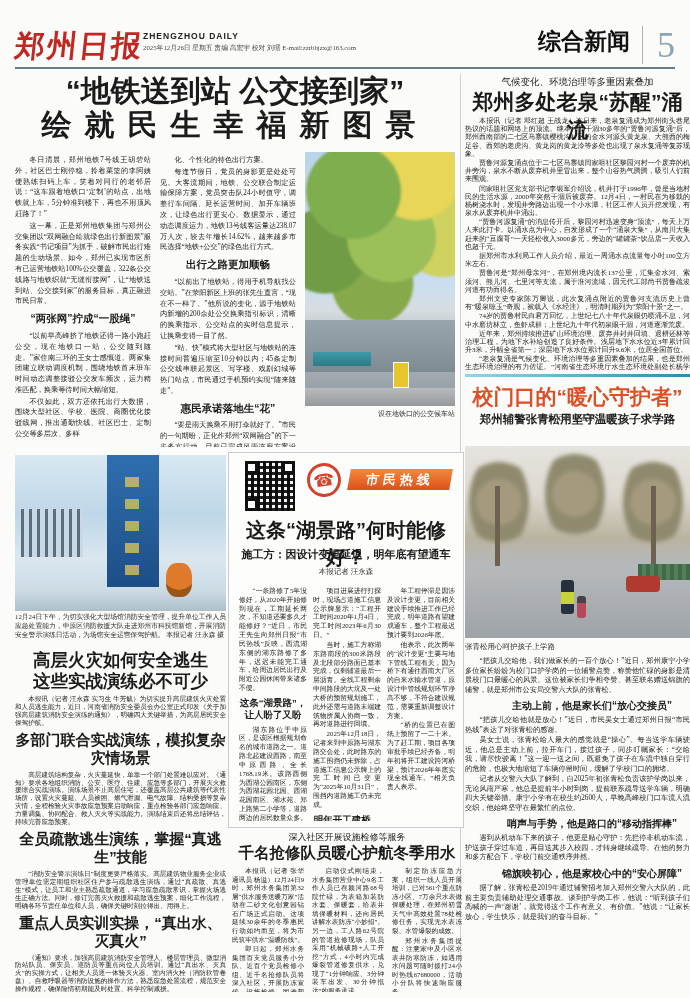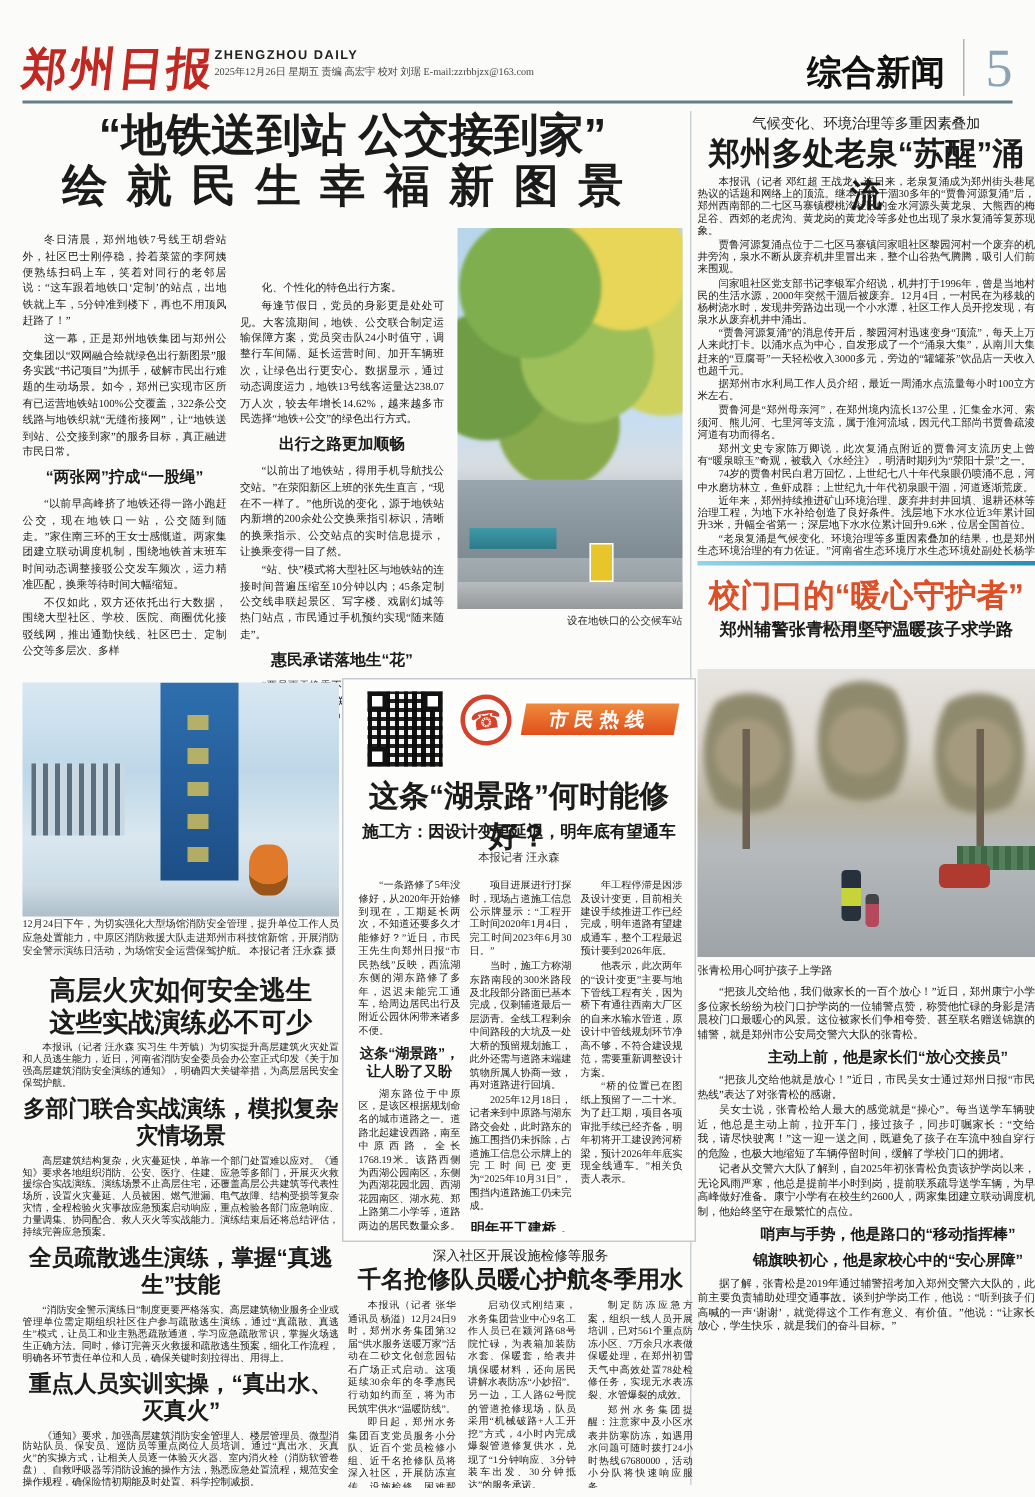--- a/index.html
+++ b/index.html
@@ -8,39 +8,39 @@
   .page { position:relative; width:690px; height:998px; background:#fbfbf9; color:#1b1b1b; overflow:hidden; }
   .abs { position:absolute; }
   .center { text-align:center; }
 
   
   #masthead { left:15px; top:26px; width:660px; height:38px; }
   #logo { position:absolute; left:0; top:0; font-size:30px; font-weight:900; color:#c22822; transform:skewX(-6deg); letter-spacing:2px; font-family:"Liberation Serif", serif; }
   #mast-meta { position:absolute; left:128px; top:5px; }
   #mast-en { font-size:8.5px; font-weight:bold; letter-spacing:1px; color:#222; font-family:"Liberation Sans", sans-serif; }
   #mast-date { font-size:6.8px; color:#444; margin-top:2px; }
-  #section-box { position:absolute; right:0; top:0; height:38px; display:flex; align-items:flex-end; }
+  #section-box { position:absolute; right:0; top:0; height:38px; display:flex; align-items:flex-start; }
   #section-name { font-size:23px; font-weight:bold; font-family:"Liberation Sans", sans-serif; color:#111; }
   #page-num { font-size:36px; color:#8ba3b4; margin-left:12px; padding-left:14px; border-left:1px solid #aab4ba; line-height:38px; }
   #mast-rule { left:15px; top:67px; width:660px; height:2px; background:#677c8a; }
 
   
   .colflow p { margin:0 0 1px; }
   .flow-para { text-indent:2em; text-align:justify; }
   .flow-subhead { text-align:center; font-weight:bold; font-family:"Liberation Sans", sans-serif; text-indent:0; margin:4px 0 !important; }
   .byline { text-align:center; color:#333; }
   .kicker { text-align:center; font-family:Liberation Mono, monospace; color:#222; }
   .caption { color:#2a2a2a; }
 
   
   #metro-hl1 { left:15px; top:74px; width:440px; font-size:30px; line-height:1.1; }
   #metro-hl2 { left:15px; top:108px; width:440px; font-size:30px; letter-spacing:13px; line-height:1.1; }
   #metro-byline { left:15px; top:142px; width:440px; font-size:8px; }
   #metro-col1 { left:15px;  top:155px; width:136px; height:292px; font-size:7.2px; line-height:1.5; overflow:hidden; }
-  #metro-col2 { left:160px; top:155px; width:136px; height:292px; font-size:7.2px; line-height:1.5; overflow:hidden;margin-top:32px; }
+  #metro-col2 { left:160px; top:155px; width:136px; height:292px; font-size:7.2px; line-height:1.5; overflow:hidden; }
   #metro-col1 .flow-subhead, #metro-col2 .flow-subhead { font-size:10.5px; }
   #metro-photo { left:305px; top:152px; width:150px; height:254px; overflow:hidden;
      background:linear-gradient(180deg,#b9d5ea 0%,#c9def0 52%,#d7dde1 62%,#aeb8bd 78%,#8d979d 100%); }
   #metro-foliage { position:absolute; left:-18px; top:-16px; width:190px; height:185px;
      background:
        radial-gradient(circle at 35% 30%, #7fae4e 0 26%, transparent 27%),
        radial-gradient(circle at 68% 22%, #e7d657 0 22%, transparent 23%),
        radial-gradient(circle at 55% 55%, #9cbf5a 0 30%, transparent 31%),
        radial-gradient(circle at 20% 62%, #6f9c44 0 22%, transparent 23%),
        radial-gradient(circle at 82% 52%, #cfd25e 0 24%, transparent 25%),
@@ -199,22 +199,23 @@
     <div id="g-car"></div>
     <div id="g-guard"></div>
     <div id="g-child"></div>
   </div>
   <div class="abs caption" id="guardian-caption">张青松用心呵护孩子上学路</div>
   <div class="abs colflow" id="guardian-flow">
       <p class="flow-para">“把孩儿交给他，我们做家长的一百个放心！”近日，郑州康宁小学多位家长纷纷为校门口护学岗的一位辅警点赞，称赞他忙碌的身影是清晨校门口最暖心的风景。这位被家长们争相夸赞、甚至联名赠送锦旗的辅警，就是郑州市公安局交警六大队的张青松。</p>
       <p class="flow-subhead">主动上前，他是家长们“放心交接员”</p>
       <p class="flow-para">“把孩儿交给他就是放心！”近日，市民吴女士通过郑州日报“市民热线”表达了对张青松的感谢。</p>
       <p class="flow-para">吴女士说，张青松给人最大的感觉就是“操心”。每当送学车辆驶近，他总是主动上前，拉开车门，接过孩子，同步叮嘱家长：“交给我，请尽快驶离！”这一迎一送之间，既避免了孩子在车流中独自穿行的危险，也极大地缩短了车辆停留时间，缓解了学校门口的拥堵。</p>
-      <p class="flow-para">记者从交警六大队了解到，自2025年初张青松负责该护学岗以来，无论风雨严寒，他总是提前半小时到岗，提前联系疏导送学车辆，为早高峰做好准备。康宁小学有在校生约2600人，两家集团建立联动调度机制，他始终坚守在最繁忙的点位。</p>
+      <p class="flow-para">记者从交警六大队了解到，自2025年初张青松负责该护学岗以来，无论风雨严寒，他总是提前半小时到岗，提前联系疏导送学车辆，明确四大关键举措。康宁小学有在校生约2600人，早晚高峰校门口车流人流交织，他始终坚守在最繁忙的点位。</p>
       <p class="flow-subhead">哨声与手势，他是路口的“移动指挥棒”</p>
+      <p class="flow-para">遇到从机动车下来的孩子，他更是贴心守护：先拦停非机动车流，护送孩子穿过车道，再目送其步入校园，才转身继续疏导。在他的努力和多方配合下，学校门前交通秩序井然。</p>
       <p class="flow-subhead">锦旗映初心，他是家校心中的“安心屏障”</p>
       <p class="flow-para">据了解，张青松是2019年通过辅警招考加入郑州交警六大队的，此前主要负责辅助处理交通事故。谈到护学岗工作，他说：“听到孩子们高喊的一声‘谢谢’，就觉得这个工作有意义、有价值。”他说：“让家长放心，学生快乐，就是我们的奋斗目标。”</p>
     </div>
 
   <div class="abs" id="hotline-box">
     <div id="hotline-qr">
       <div class="qr-eye" id="qr-e1"></div>
       <div class="qr-eye" id="qr-e2"></div>
       <div class="qr-eye" id="qr-e3"></div>
     </div>

